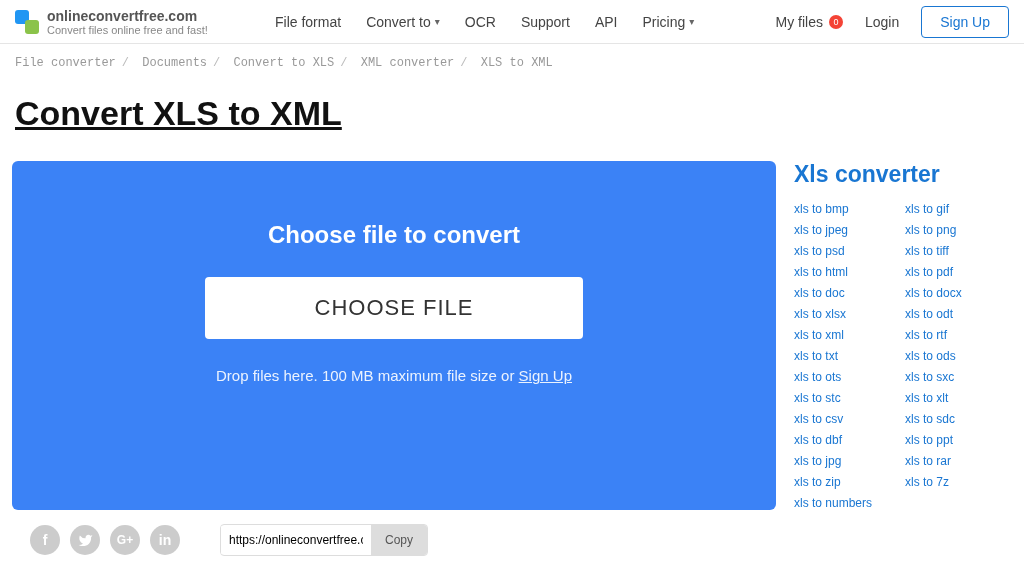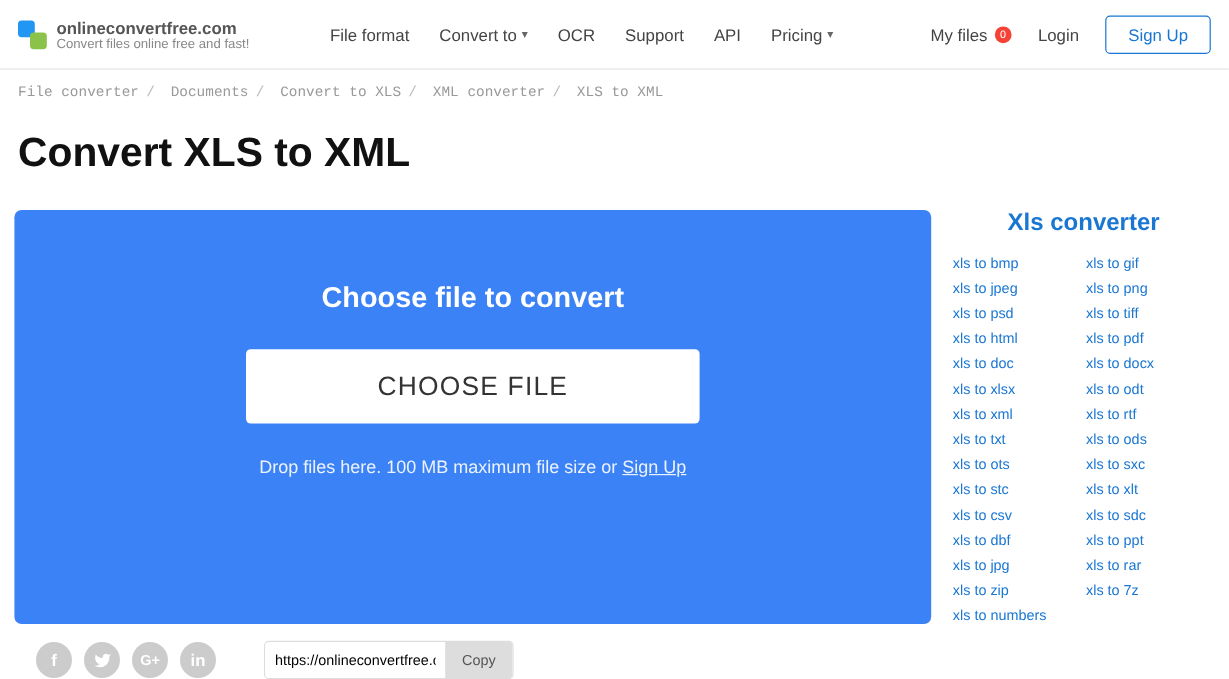--- a/index.html
+++ b/index.html
@@ -1,45 +1,45 @@
 <!DOCTYPE html>
 <html><head>
 <meta charset="utf-8">
 <style>
 *{box-sizing:border-box;margin:0;padding:0;}
 body{font-family:Arial,Helvetica,sans-serif;color:#333;background:#fff;font-size:14px;}
-.header{display:flex;align-items:center;padding:10px 15px;border-bottom:1px solid #e5e5e5;height:58px;}
+.header{display:flex;align-items:center;padding:10px 15px;border-bottom:1px solid #e5e5e5;height:44px;}
 .logo-wrap{display:flex;align-items:center;gap:8px;min-width:230px;}
 .logo-icon{width:24px;height:24px;position:relative;}
 .logo-icon::before{content:"";position:absolute;width:14px;height:14px;background:#2196f3;border-radius:3px;top:0;left:0;}
 .logo-icon::after{content:"";position:absolute;width:14px;height:14px;background:#8bc34a;border-radius:3px;bottom:0;right:0;}
 .logo-text{display:flex;flex-direction:column;}
 .logo-title{font-weight:bold;color:#555;font-size:14px;}
 .logo-sub{font-size:11px;color:#888;}
 .nav{display:flex;gap:25px;margin-left:30px;}
 .nav-item{color:#444;cursor:pointer;font-size:14px;display:flex;align-items:center;gap:4px;justify-content:center;}
 .caret{font-size:10px;color:#666;}
 .header-right{margin-left:auto;display:flex;align-items:center;gap:22px;}
 .myfiles{display:flex;align-items:center;gap:6px;color:#444;cursor:pointer;}
 .badge{width:14px;height:14px;border-radius:50%;background:#f44336;color:#fff;font-size:9px;display:flex;align-items:center;justify-content:center;}
 .login{color:#444;cursor:pointer;}
 .signup-btn{border:1px solid #1976d2;color:#1976d2;padding:7px 18px;border-radius:4px;cursor:pointer;background:#fff;font-size:14px;}
 .breadcrumb{padding:12px 15px 8px;font-size:12px;color:#999;font-family:Liberation Mono, monospace;}
 .breadcrumb span{margin-right:6px;}
 .bc-link{cursor:pointer;}
 .bc-sep{color:#bbb;}
-h1{font-size:34px;font-weight:bold;color:#111;padding:16px 15px 28px;}
+h1{font-size:34px;font-weight:bold;color:#111;padding:16px 15px 28px;text-decoration:underline;}
 .main-wrap{display:flex;gap:18px;padding:0 12px;}
 .upload-box{flex:1;background:#3b82f6;border-radius:6px;padding:60px 20px 35px;display:flex;flex-direction:column;align-items:center;color:#fff;max-width:778px;}
 .upload-title{font-size:24px;font-weight:bold;margin-bottom:28px;}
 .choose-btn{background:#fff;color:#333;border:none;padding:18px 110px;border-radius:4px;font-size:22px;letter-spacing:1px;cursor:pointer;font-family:inherit;}
 .drop-text{font-size:15px;margin-top:28px;opacity:0.9;}
 .drop-text a{color:#fff;text-decoration:underline;cursor:pointer;}
 .sidebar{width:218px;}
-.side-title{color:#1976d2;font-size:20px;font-weight:bold;margin-bottom:14px;text-align:center;}
+.side-title{color:#1976d2;font-size:23px;font-weight:bold;margin-bottom:14px;}
 .link-cols{display:flex;gap:4px;}
 .link-col{display:flex;flex-direction:column;gap:7px;width:50%;}
 .conv-link{color:#1976d2;font-size:12px;cursor:pointer;}
 .footer-bar{display:flex;align-items:center;gap:10px;padding:14px 30px 10px;}
 .social{width:30px;height:30px;border-radius:50%;background:#ccc;color:#fff;display:flex;align-items:center;justify-content:center;font-weight:bold;font-size:14px;cursor:pointer;}
 .url-row{display:flex;align-items:center;margin-left:30px;border:1px solid #ddd;border-radius:4px;overflow:hidden;}
 .url-input{border:none;padding:7px 8px;width:150px;font-size:12px;outline:none;font-family:inherit;}
 .copy-btn{background:#ddd;border:none;padding:8px 14px;font-size:12px;color:#555;cursor:pointer;font-family:inherit;}
 </style>
 </head>

